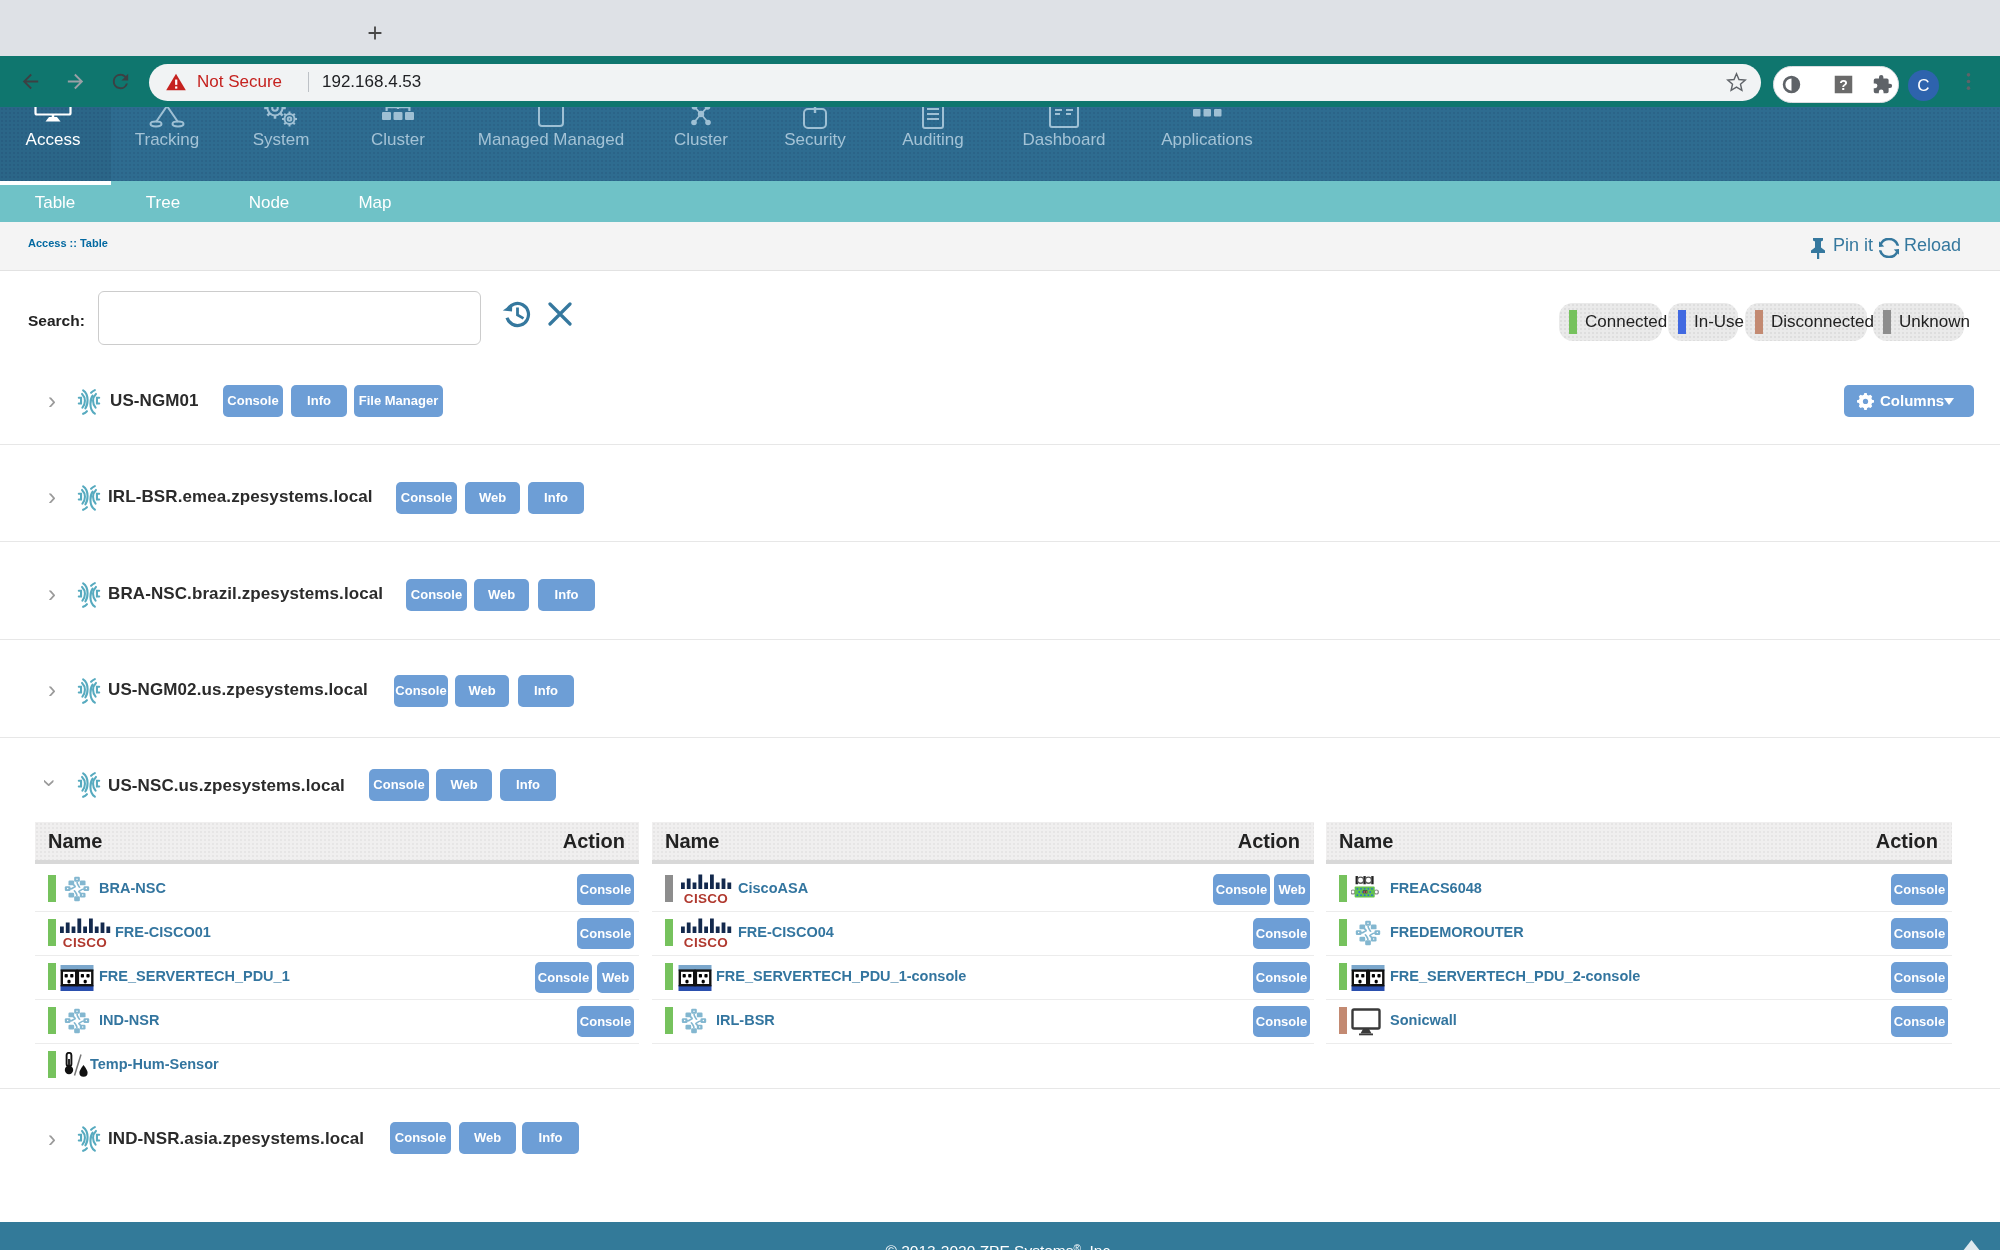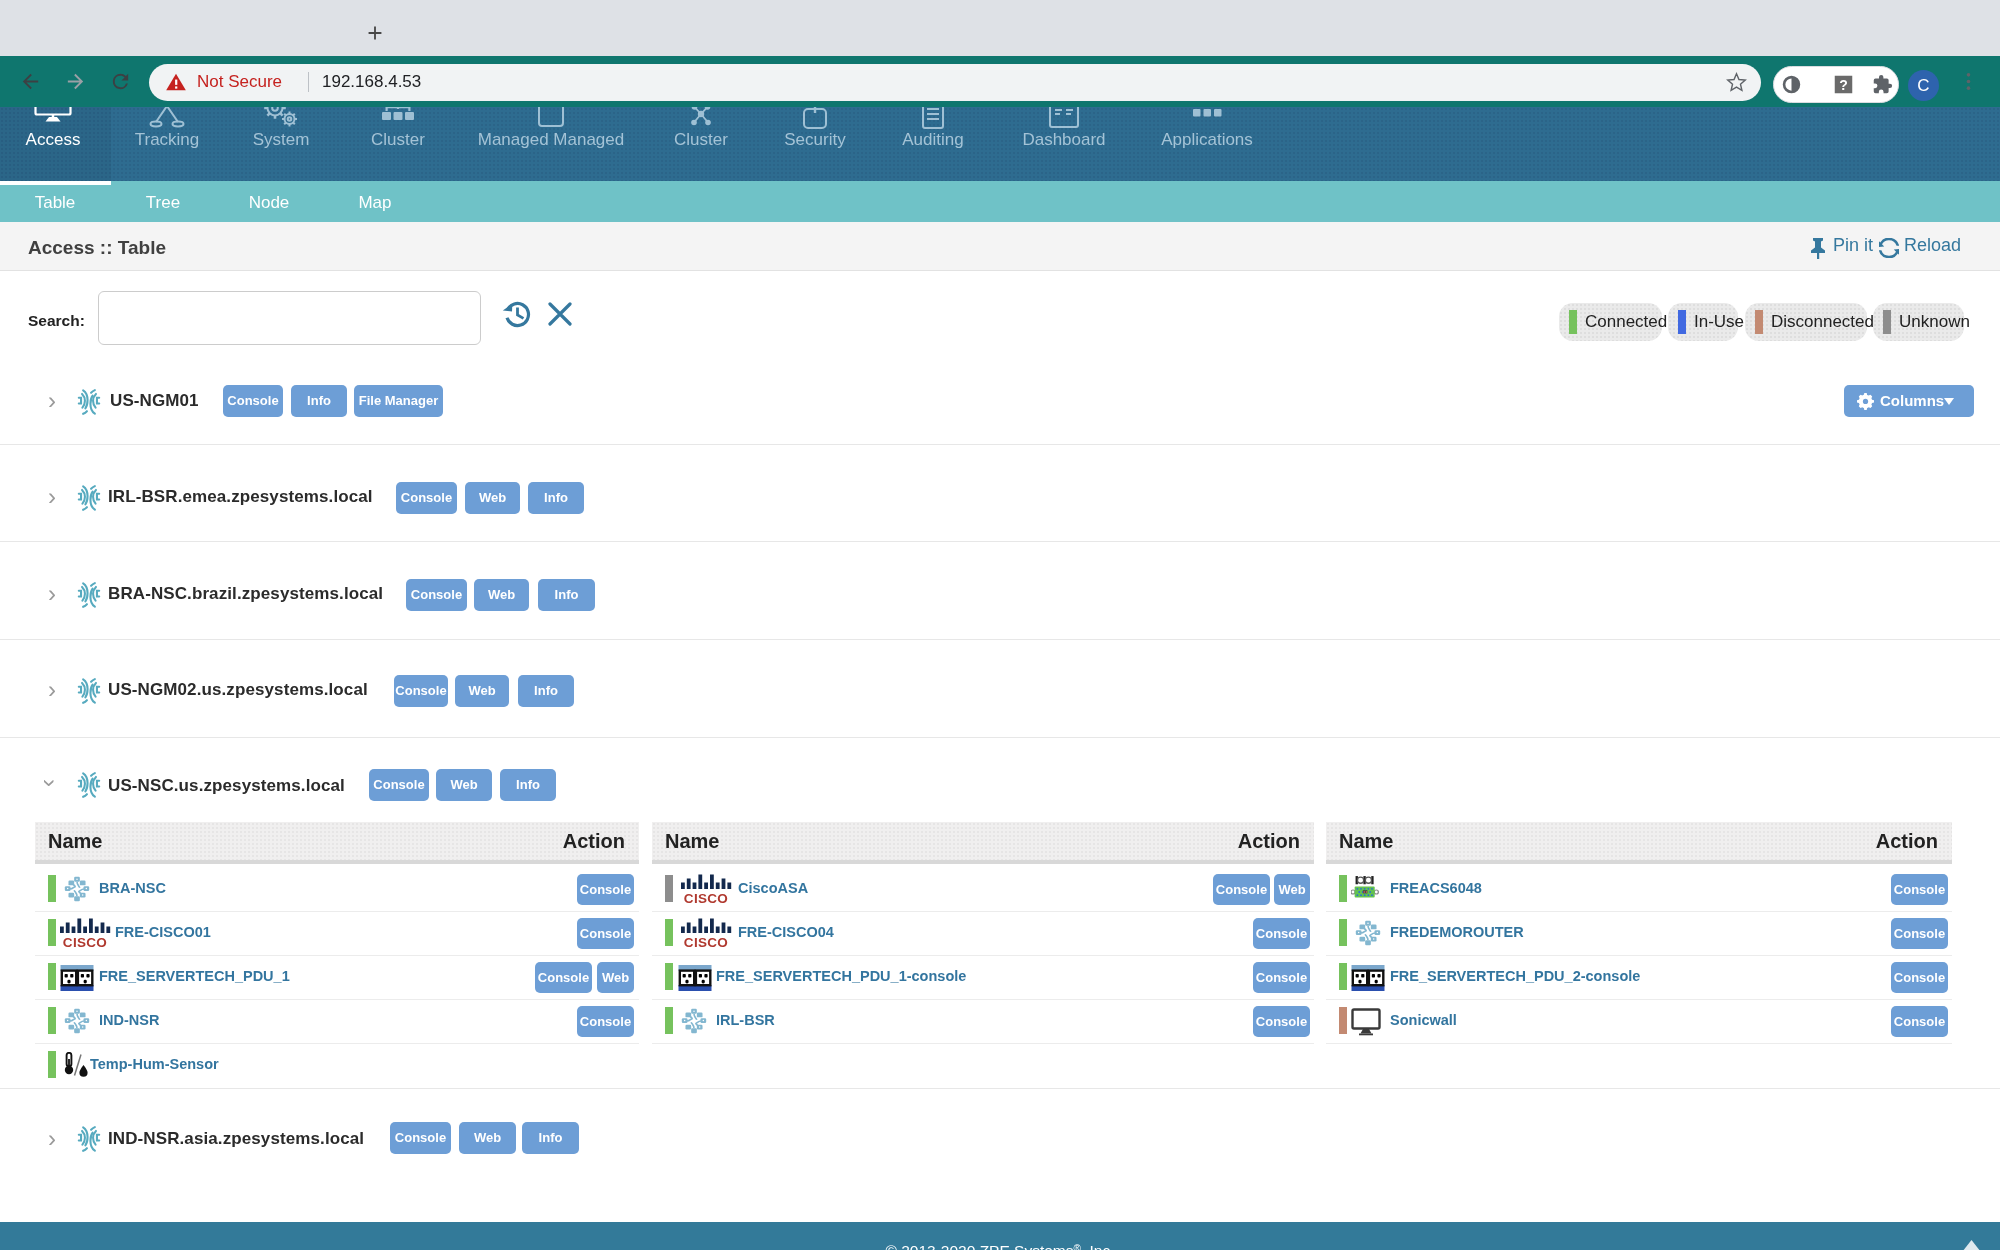--- a/index.html
+++ b/index.html
@@ -22,21 +22,21 @@
 #navactive { position:absolute; left:0; top:0; width:111px; height:74px; background:rgba(0,0,0,0.05); }
 #nav .it { position:absolute; top:0; height:74px; width:0; }
 #nav .lb { position:absolute; top:23px; width:240px; left:-120px; text-align:center; font-size:17px; color:#a4c3d6; }
 #nav .lb.on { color:#fff; }
 #nav .ic { position:absolute; top:-13px; left:-20px; width:40px; height:40px; }
 #subnav { position:absolute; left:0; top:181px; width:2000px; height:42px; background:#6fc2c7; }
 #subnav .it { position:absolute; top:0; width:0; }
 #subnav .lb { position:absolute; top:12px; width:160px; left:-80px; text-align:center; font-size:17px; color:#fff; }
 #underline { position:absolute; left:0; top:181px; width:111px; height:4px; background:#fff; }
 #crumb { position:absolute; left:0; top:222px; width:2000px; height:49px; background:#f4f4f4; border-bottom:1px solid #e2e2e2; }
-#crumb .t { position:absolute; left:28px; top:15px; font-size:19px; font-weight:700; color:#404040; }
+#crumb .t { position:absolute; left:28px; top:15px; font-size:11px; font-weight:700; color:#0369a1; }
 .toplink { position:absolute; top:13px; font-size:18px; color:#35789e; }
 
 #searchlb { position:absolute; left:28px; top:312px; font-size:15.5px; font-weight:700; color:#222; }
 #searchbox { position:absolute; left:98px; top:291px; width:383px; height:54px; border:1px solid #ccc; border-radius:6px; background:#fff; }
 .chip { position:absolute; top:303px; height:38px; background:#eaeaea; background-image:radial-gradient(rgba(0,0,0,0.05) 1px, rgba(0,0,0,0) 1.1px); background-size:4px 4px; display:flex; align-items:center; padding:0 10px; gap:8px; font-size:17px; color:#222; white-space:nowrap;border-radius:14px; }
 .chip b { display:block; width:8px; height:24px; flex:none; }
 
 .sep { position:absolute; left:0; width:2000px; height:1px; background:#e7e7e7; }
 .chev { position:absolute; color:#9a9a9a; font-size:24px; font-weight:400; }
 .chevd { transform:rotate(90deg); display:inline-block; }

